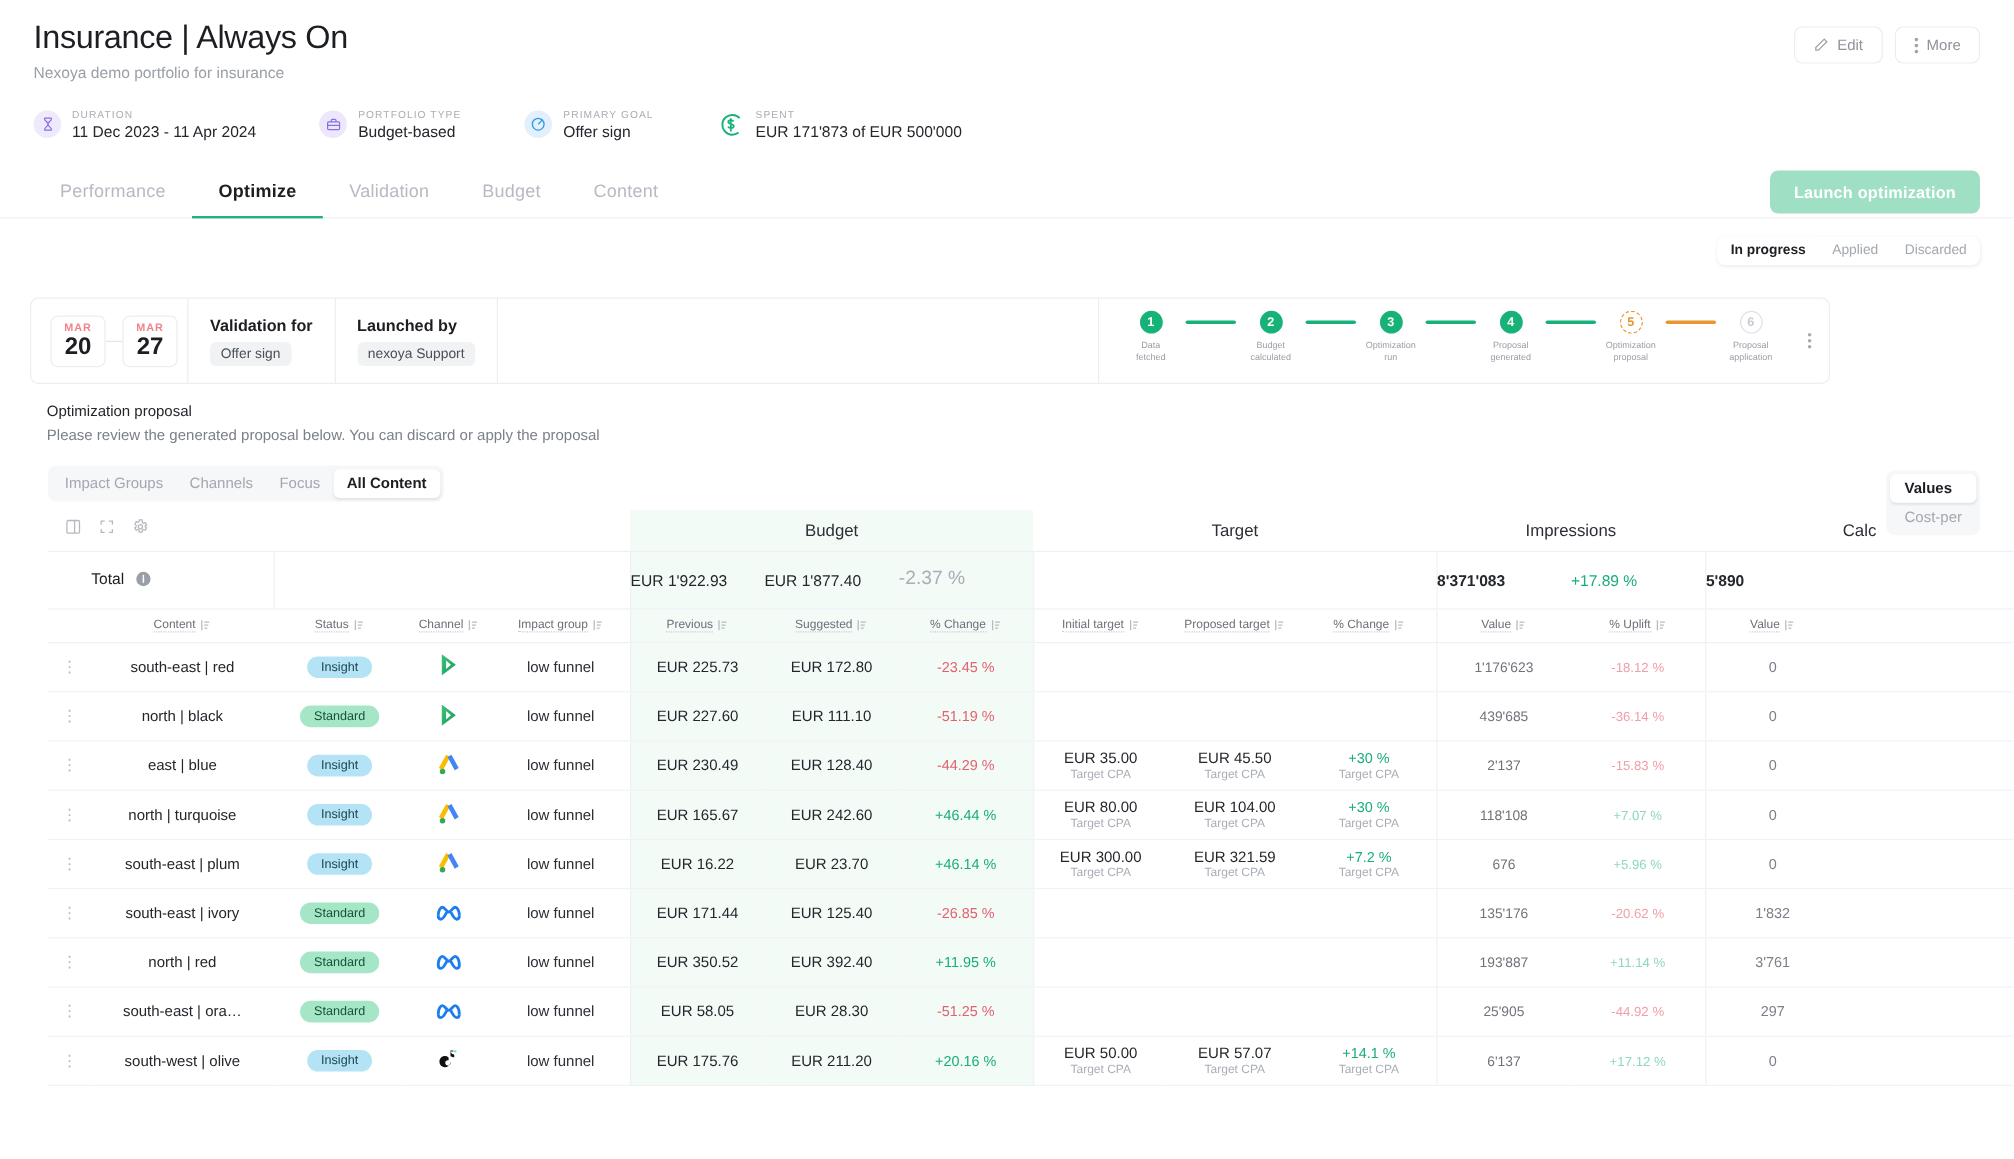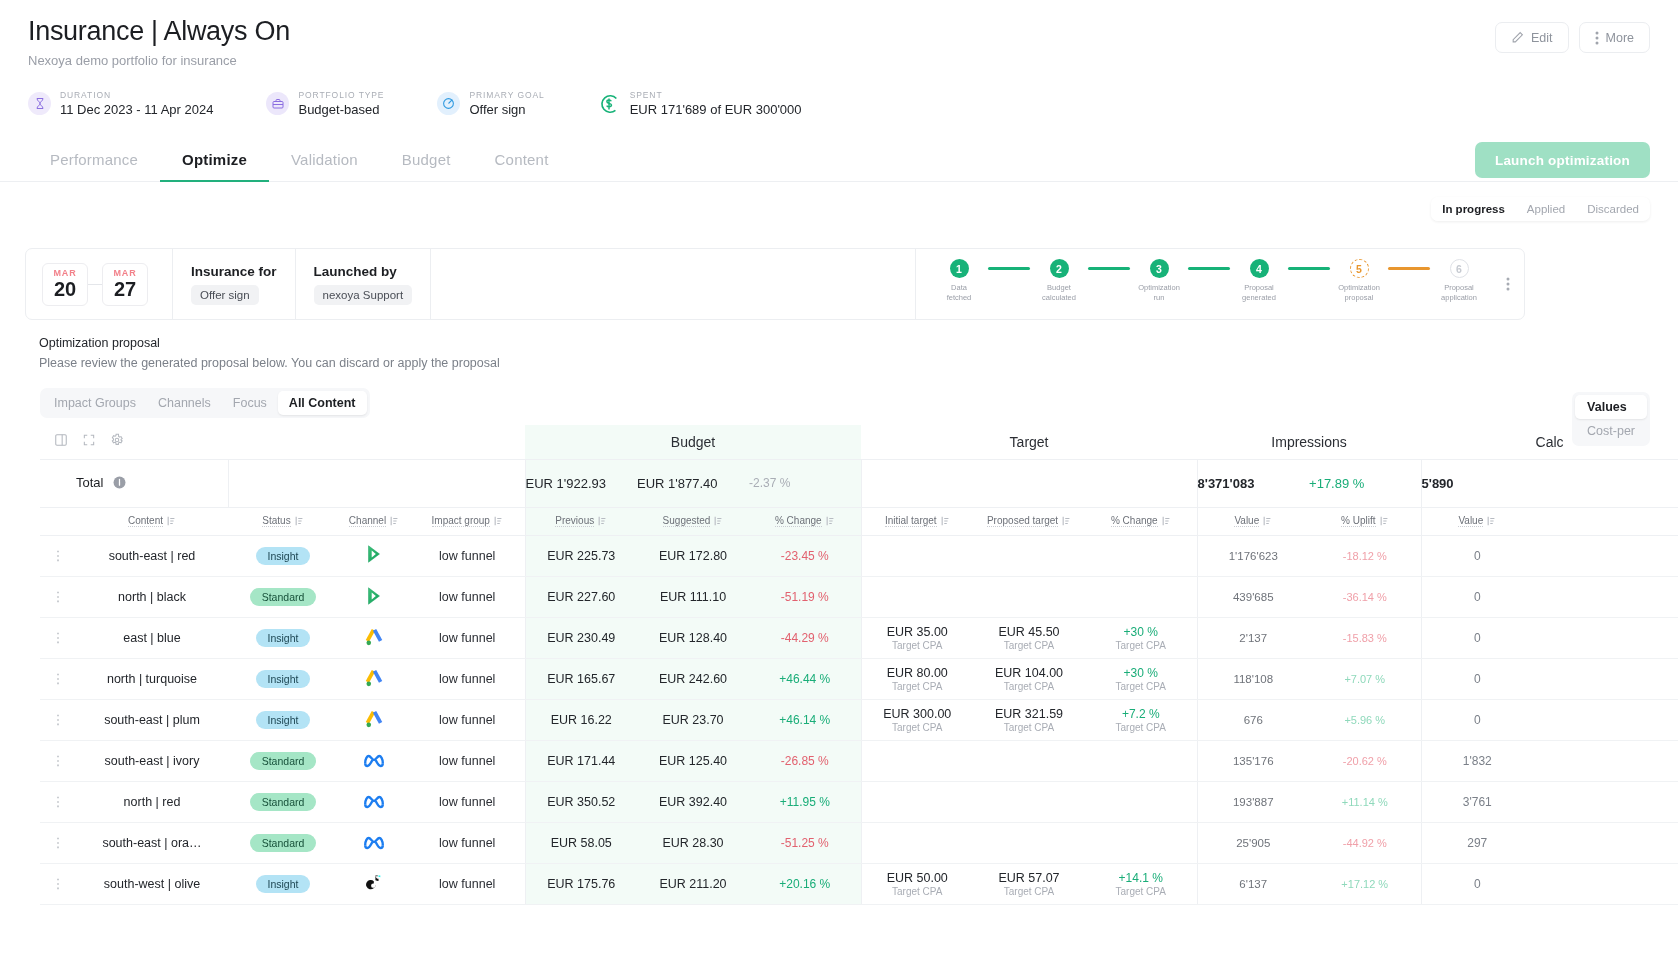--- a/index.html
+++ b/index.html
@@ -69,21 +69,21 @@
   .st-item { font-size: 11.5px; color: #a3a7af; padding: 6px 11px; cursor: pointer; }
   .st-item.active { color: #1c1e22; font-weight: 700; background: #fff; }
 
   
   .opt-card {
     position: absolute; left: 25px; top: 248px; width: 1500px; height: 72px;
     border: 1px solid #eceef1; border-radius: 7px; background: #fff;
     display: flex; align-items: stretch;
   }
   .cell { display: flex; align-items: center; padding: 0 18px; border-right: 1px solid #eceef1; }
-  .cell-dates { gap: 0; padding-left: 16px; padding-right: 24px; }
+  .cell-dates { gap: 0; padding-left: 16px; padding-right: 8px; }
   .daybox {
     width: 46px; border: 1px solid #ededf0; border-radius: 6px; text-align: center;
     padding: 4px 0 5px 0; background: #fff;
   }
   .daybox .m { font-size: 9px; color: #f2818a; letter-spacing: 0.8px; font-weight: 700; }
   .daybox .d { font-size: 20px; font-weight: 700; color: #1c1e22; line-height: 22px; }
   .dash { width: 14px; height: 1px; background: #e4e6ea; }
   .cell-col { flex-direction: column; align-items: flex-start; justify-content: center; gap: 6px; }
   .cell-h { font-size: 13.5px; font-weight: 700; color: #1c1e22; }
   .pill-grey {
@@ -232,21 +232,21 @@
 
       <div class="meta">
         <div class="meta-ico mi-sp">
           <svg width="22" height="22" viewBox="0 0 24 24" fill="none" stroke="#17b278" stroke-width="1.8">
             <path d="M20 6a9 9 0 10-1 13"></path>
             <path d="M12 6v12M14.5 9c-.5-1-1.5-1.3-2.5-1.3-1.3 0-2.3.7-2.3 1.8 0 2.4 5 1.3 5 3.7 0 1.2-1.1 1.9-2.5 1.9-1.2 0-2.2-.4-2.7-1.4" stroke-width="1.6"></path>
           </svg>
         </div>
         <div>
           <div class="meta-lbl">SPENT</div>
-          <div class="meta-val">EUR 171'689 of EUR 300'000</div>
+          <div class="meta-val">EUR 171'873 of EUR 500'000</div>
         </div>
       </div>
     </div>
   </div>
 
   <div class="tabs-wrap">
     <div class="tabs">
       <div class="tab">Performance</div>
       <div class="tab active">Optimize</div>
       <div class="tab">Validation</div>
@@ -268,21 +268,21 @@
         <div class="d">20</div>
       </div>
       <div class="dash"></div>
       <div class="daybox">
         <div class="m">MAR</div>
         <div class="d">27</div>
       </div>
     </div>
 
     <div class="cell cell-col">
-      <div class="cell-h">Insurance for</div>
+      <div class="cell-h">Validation for</div>
       <div class="pill-grey">Offer sign</div>
     </div>
 
     <div class="cell cell-col">
       <div class="cell-h">Launched by</div>
       <div class="pill-grey">nexoya Support</div>
     </div>
 
 
     <div class="cell-spacer"></div>
@@ -401,21 +401,21 @@
           <span style="margin-left:6px;vertical-align:-2px;">
             <svg width="13" height="13" viewBox="0 0 24 24">
                   <circle cx="12" cy="12" r="11" fill="#9a9ea7"></circle>
                   <path d="M12 10v7M12 6.5v1.6" stroke="#fff" stroke-width="2.4" stroke-linecap="round"></path>
                 </svg>
           </span>
         </td>
         <td colspan="3" class="vline"></td>
         <td class="bg-budget vline money">EUR 1'922.93</td>
         <td class="bg-budget money">EUR 1'877.40</td>
-        <td class="bg-budget" style="color:#a9adb5;font-size:12px;">-2.37 %</td>
+        <td class="bg-budget" style="color:#a9adb5;font-size:16px;">-2.37 %</td>
         <td colspan="3" class="vline"></td>
         <td class="vline money" style="font-weight:700">8'371'083</td>
         <td class="pos">+17.89 %</td>
         <td class="vline money" style="font-weight:700">5'890</td>
         <td></td>
       </tr>
 
       <tr class="subhead" id="subhead">
             <td></td>
             <td><span class="sh">

